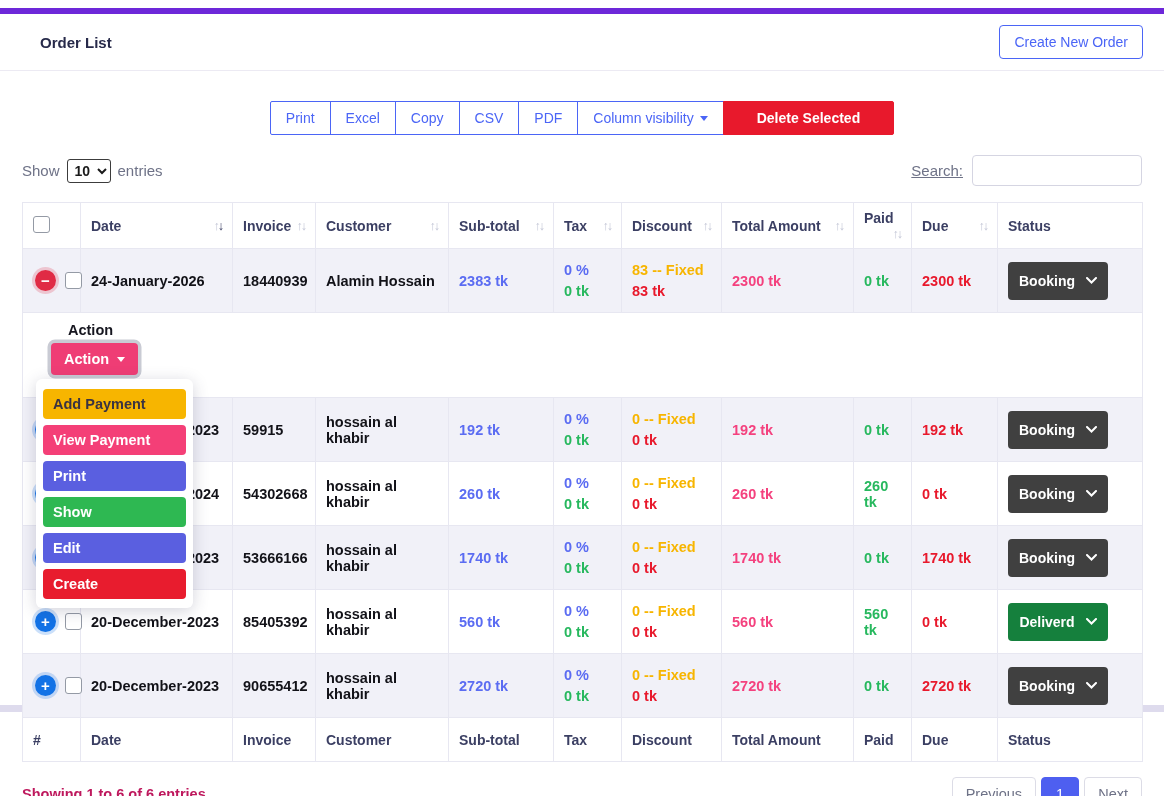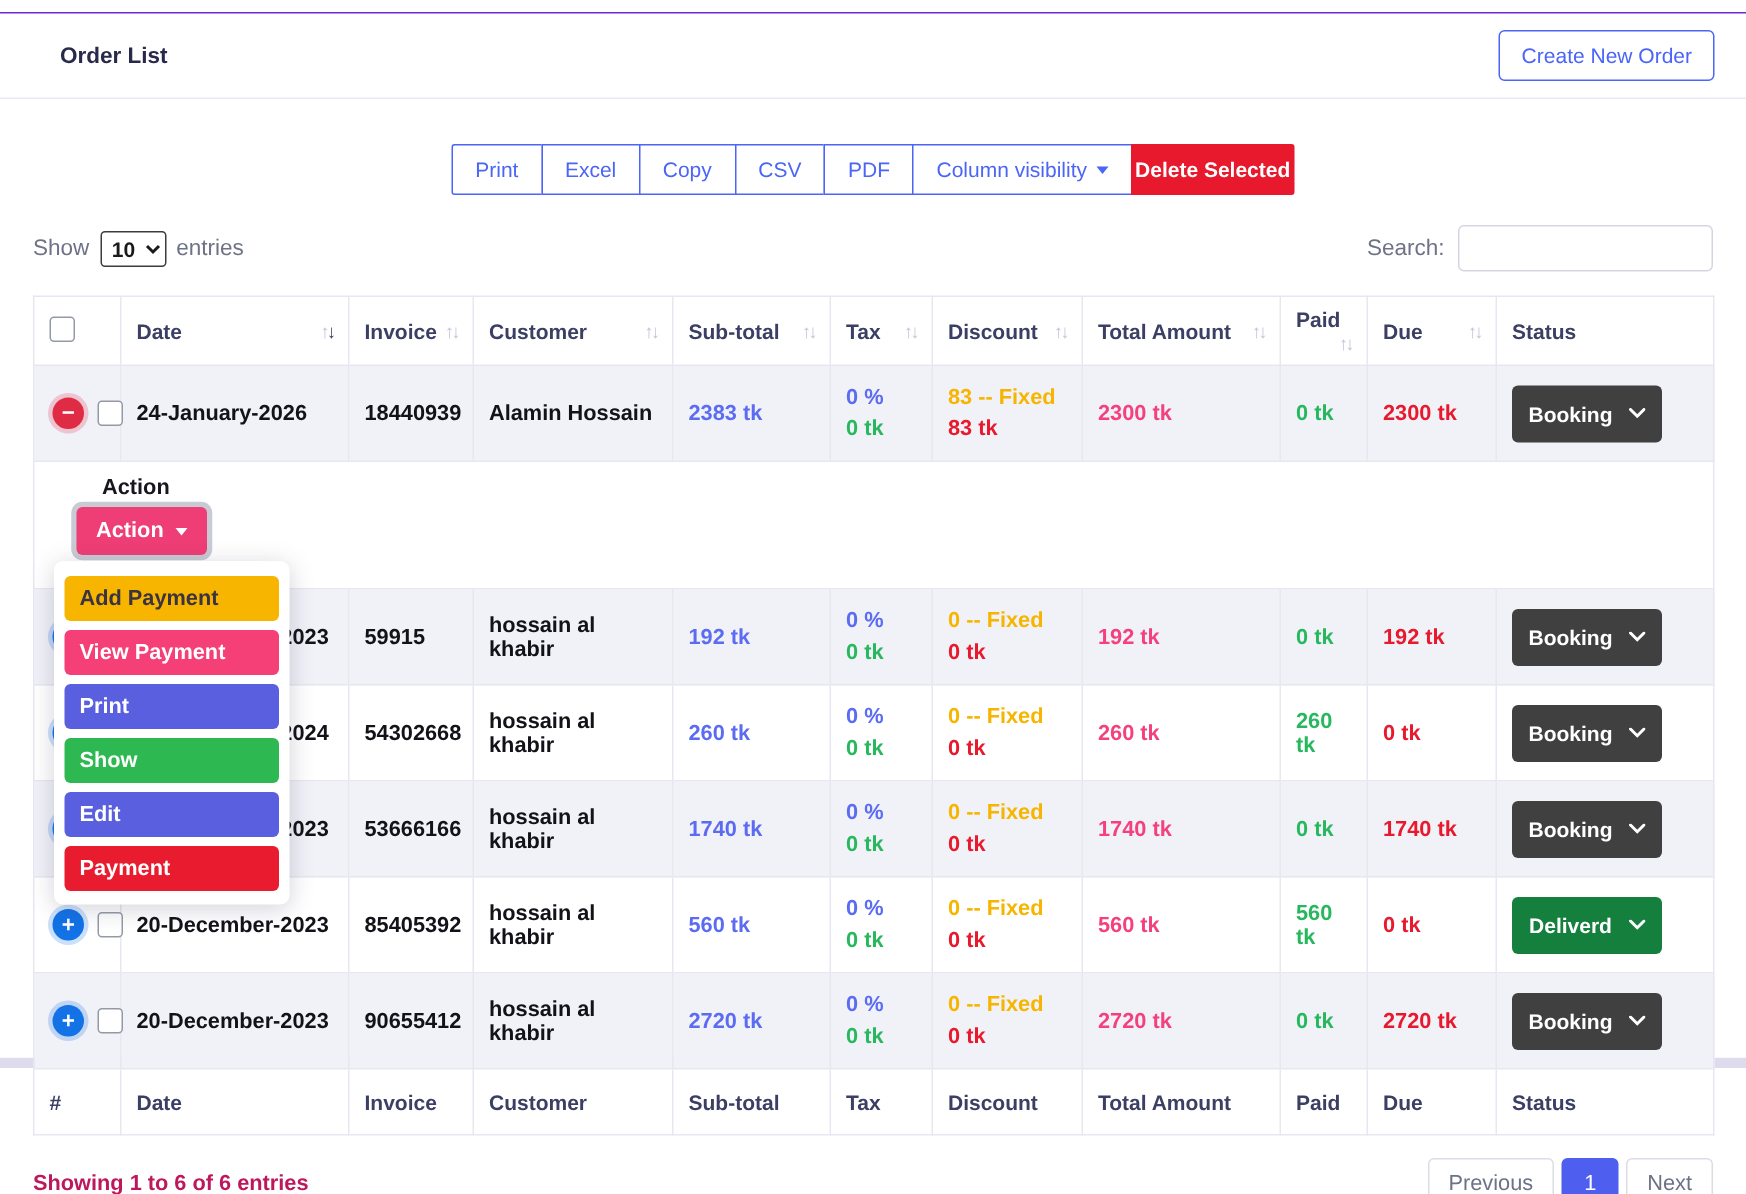--- a/index.html
+++ b/index.html
@@ -5,21 +5,21 @@
   * { box-sizing: border-box; }
   html,body { margin:0; padding:0; }
   body {
     width:1164px; height:796px;
     font-family:"Liberation Sans", sans-serif;
     background:#ffffff;
     overflow:hidden;
   }
   .card {
     margin-top:8px;
-    border-top:1px solid #6d28d9;
+    border-top:6px solid #6d28d9;
     background:#fff;
     height:697px;
     position:relative;
   }
   
   .card-header {
     height:57px;
     border-bottom:1px solid #eceaf3;
     display:flex; align-items:center; justify-content:space-between;
     padding:0 21px 0 40px;
@@ -34,39 +34,39 @@
   .toolbar { display:flex; justify-content:center; margin-top:30px; }
   .btn-group { display:flex; }
   .btn-export {
     background:#fff; border:1px solid #4b65f6; color:#4b65f6;
     padding:8px 15px; font-size:14px; font-weight:500; font-family:inherit;
     margin-left:-1px; cursor:pointer; white-space:nowrap;
   }
   .btn-export:first-child { margin-left:0; border-radius:2px 0 0 2px; }
   .btn-danger {
     background:#e8192c; border:1px solid #e8192c; color:#fff;
-    padding:8px 2px; font-size:14px; font-weight:bold; font-family:inherit;
+    padding:8px 33px; font-size:14px; font-weight:bold; font-family:inherit;
     margin-left:-1px; cursor:pointer; border-radius:0 2px 2px 0; white-space:nowrap;
   }
   .caret {
     display:inline-block; width:0; height:0; margin-left:6px; vertical-align:2px;
     border-left:4px solid transparent; border-right:4px solid transparent;
     border-top:5px solid currentColor;
   }
   
   .controls {
     display:flex; justify-content:space-between; align-items:center;
     padding:0 22px; margin-top:20px;
   }
   .show-entries { color:#6e7287; font-size:15px; display:flex; align-items:center; gap:7px; }
   .page-size {
     font-family:inherit; font-size:14px; font-weight:bold; color:#1a1a1a;
     border:1px solid #3c3c3c; border-radius:3px; padding:2px 3px; background:#fff;
   }
-  .search-box { display:flex; align-items:center; gap:9px; color:#6e7287; font-size:15px; font-weight:500; }
+  .search-box { display:flex; align-items:center; gap:9px; color:#6e7287; font-size:15px; font-weight:500;text-decoration:underline; }
   .search-input {
     width:170px; height:31px; border:1px solid #d5d5e2; border-radius:4px;
     font-family:inherit; font-size:14px; padding:0 8px; outline:none;
   }
   
   table.orders {
     width:1120px; margin:16px 22px 0; border-collapse:collapse; table-layout:fixed;
   }
   .orders th, .orders td { border:1px solid #e7e7f1; padding:0 10px; }
   .orders thead th {
@@ -233,21 +233,21 @@
               </span>
             </button></td>
         </tr>
         <tr class="detail">
           <td colspan="11"><div class="detail-label">Action</div><button class="action-btn">Action<span class="caret" style="margin-left: 8px;"></span></button><div class="dropdown-menu">
               <button class="menu-item" style="background: rgb(247, 181, 0); color: rgb(58, 51, 66);">Add Payment</button>
               <button class="menu-item" style="background: rgb(244, 63, 119); color: rgb(255, 255, 255);">View Payment</button>
               <button class="menu-item" style="background: rgb(90, 95, 224); color: rgb(255, 255, 255);">Print</button>
               <button class="menu-item" style="background: rgb(46, 184, 82); color: rgb(255, 255, 255);">Show</button>
               <button class="menu-item" style="background: rgb(90, 95, 224); color: rgb(255, 255, 255);">Edit</button>
-              <button class="menu-item" style="background: rgb(232, 28, 46); color: rgb(255, 255, 255);">Payment</button>
+              <button class="menu-item" style="background: rgb(232, 28, 46); color: rgb(255, 255, 255);">Create</button>
             </div></td>
         </tr>
         <tr class="shade">
           <td class="cell-select">
             <div class="sel-wrap">
               <span class="expander plus">+</span>
               <input class="row-check" type="checkbox" style="">
             </div>
           </td>
           <td><span class="c-dark">20-December-2023</span></td>

